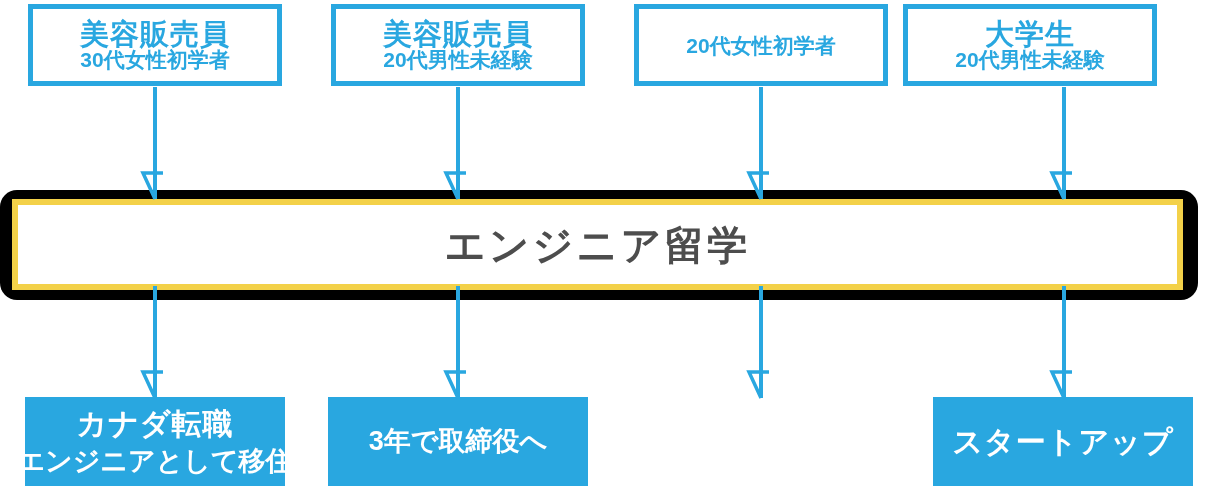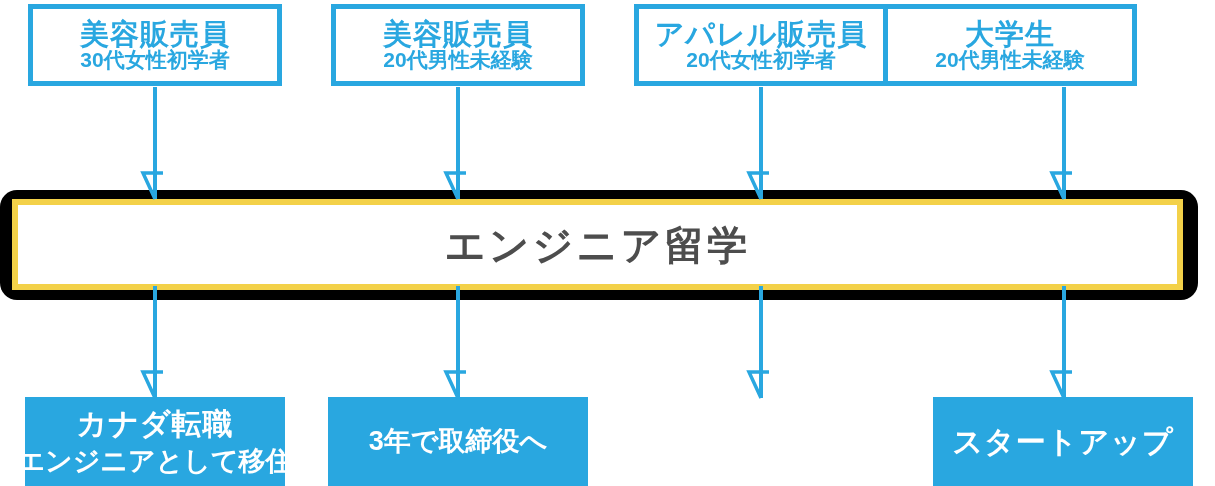--- a/index.html
+++ b/index.html
@@ -45,21 +45,21 @@
   }
   .persona-sub{
     color:var(--accent_blue);
     font-size:21px;
     line-height:1;
     white-space:nowrap;
   }
   .col1{left:28px;}
   .col2{left:331px;}
   .col3{left:634px;}
-  .col4{left:883px;}
+  .col4{left:903px;}
 
   
   .flow-arrow{
     position:absolute;
     width:30px;
     height:115px;
     color:var(--accent_blue);
     z-index:3;
   }
   .arrow-top{top:87px;}
@@ -139,21 +139,20 @@
 
   <div class="persona-box col1">
     <div class="persona-title">美容販売員</div>
     <div class="persona-sub">30代女性初学者</div>
   </div>
   <div class="persona-box col2">
     <div class="persona-title">美容販売員</div>
     <div class="persona-sub">20代男性未経験</div>
   </div>
   <div class="persona-box col3">
-    <div class="persona-title">アパレル販売員</div>
     <div class="persona-sub">20代女性初学者</div>
   </div>
   <div class="persona-box col4">
     <div class="persona-title">大学生</div>
     <div class="persona-sub">20代男性未経験</div>
   </div>
 
   <svg class="flow-arrow arrow-top ax1" viewBox="0 0 30 115">
     <line x1="15" y1="0" x2="15" y2="112" stroke="currentColor" stroke-width="4"></line>
     <path d="M23 86 H3 L15 112" fill="none" stroke="currentColor" stroke-width="3.5"></path>

